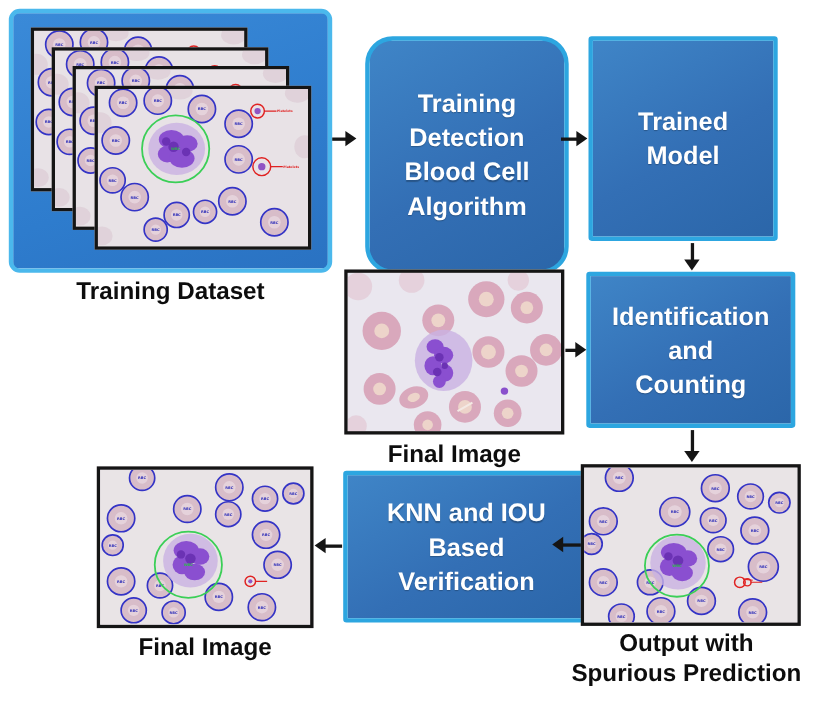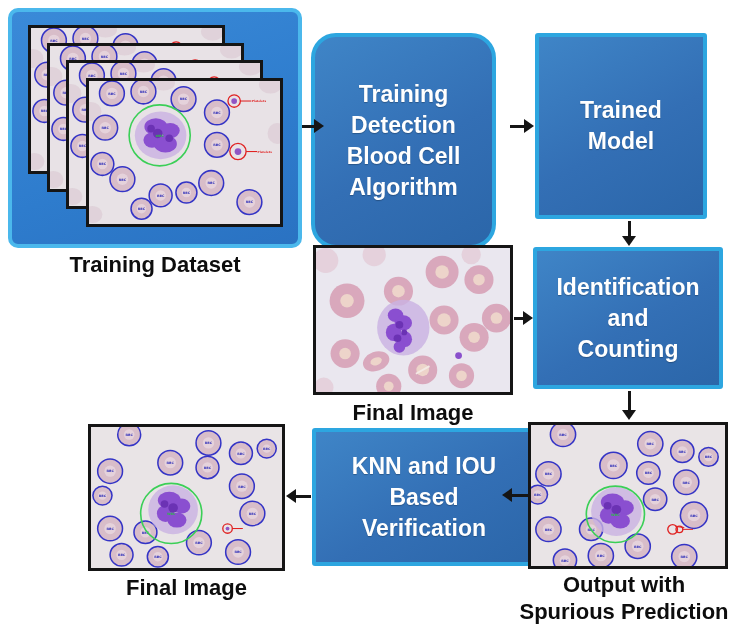--- a/index.html
+++ b/index.html
@@ -529,21 +529,21 @@
         </svg>
     </div>
     <div class="photo" style="left:74px;top:66px;width:197px;height:149px;">
       <svg viewBox="0 0 200 150" preserveAspectRatio="none">
           <use href="#sceneA"></use>
         </svg>
     </div>
   </div>
   <div class="caption" style="left:8px;top:251px;width:294px;">Training Dataset</div>
 
-  <div class="pbox" style="left:311px;top:33px;width:185px;height:216px;border-radius:25px;">
+  <div class="pbox" style="left:332px;top:33px;width:185px;height:216px;border-radius:25px;">
     <span>Training</span>
     <span>Detection</span>
     <span>Blood Cell</span>
     <span>Algorithm</span>
   </div>
 
   <div class="pbox" style="left:535px;top:33px;width:172px;height:186px;">
     <span>Trained</span>
     <span>Model</span>
   </div>

